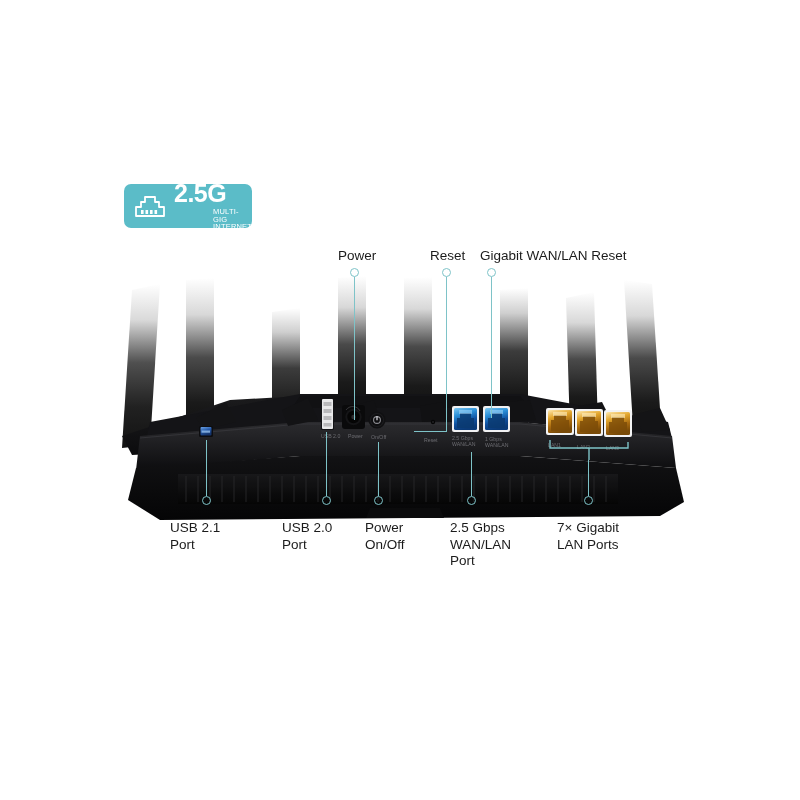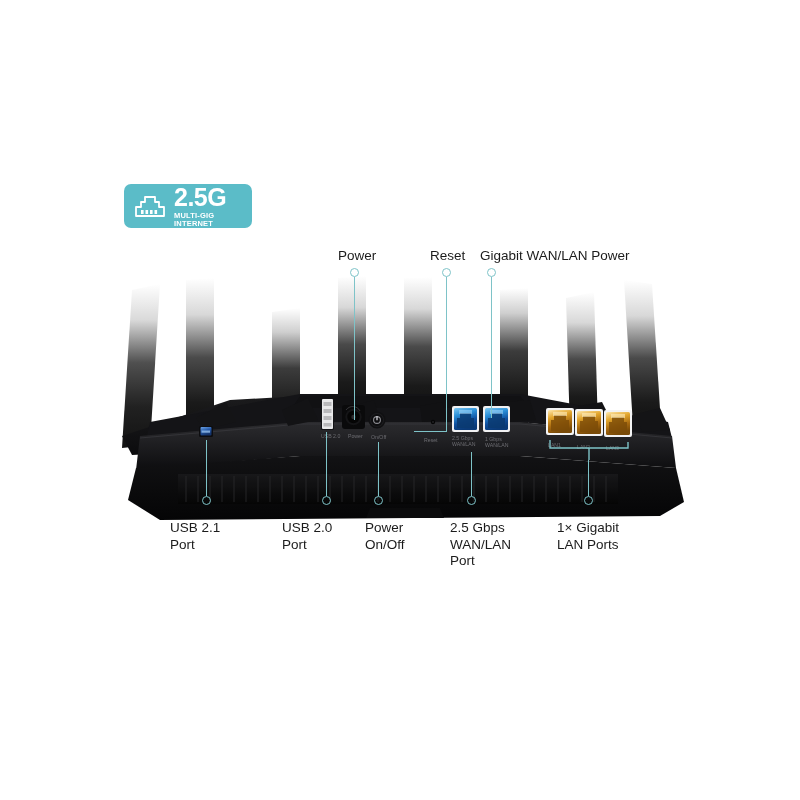--- a/index.html
+++ b/index.html
@@ -19,22 +19,23 @@
     display:flex;align-items:center;gap:7px;
     padding-left:9px;box-sizing:border-box;
   }
   .badge-icon{width:34px;height:26px;flex:0 0 auto;}
   .badge-text{display:flex;flex-direction:column;justify-content:center;line-height:1;}
   .badge-main{
     color:#ffffff;font-size:25px;font-weight:bold;letter-spacing:-0.5px;
     line-height:25px;
   }
   .badge-sub{
-    color:#ffffff;font-size:7.5px;font-weight:bold;letter-spacing:0.2px;
+    color:#ffffff;font-size:7.5px;font-weight:normal;letter-spacing:0.2px;
     margin-top:2px;
+    margin-left:39px;
   }
 
   
   .lbl{
     position:absolute;color:#1b1b1b;font-size:13.5px;line-height:16.5px;
     white-space:pre-line;
   }
   .lbl-top{}
   .lbl-bot{}
 
@@ -298,21 +299,21 @@
 
   <div class="lbl lbl-top" style="left:338px;top:248px;">Power</div>
   <div class="dot" style="left:350px;top:268px;"></div>
   <div class="leader" style="left:354px;top:277px;height:143px;"></div>
 
   <div class="lbl lbl-top" style="left:430px;top:248px;">Reset</div>
   <div class="dot" style="left:442px;top:268px;"></div>
   <div class="leader" style="left:446px;top:277px;height:155px;"></div>
   <div class="leader" style="left:414px;top:431px;height:1.4px;width:33px;"></div>
 
-  <div class="lbl lbl-top" style="left:480px;top:248px;">Gigabit WAN/LAN Power</div>
+  <div class="lbl lbl-top" style="left:480px;top:248px;">Gigabit WAN/LAN Reset</div>
   <div class="dot" style="left:487px;top:268px;"></div>
   <div class="leader" style="left:491px;top:277px;height:141px;"></div>
 
   <div class="leader" style="left:206px;top:440px;height:56px;"></div>
   <div class="dot" style="left:202px;top:496px;"></div>
   <div class="lbl lbl-bot" style="left:170px;top:520px;">USB 2.1
 Port</div>
 
   <div class="leader" style="left:326px;top:432px;height:64px;"></div>
   <div class="dot" style="left:322px;top:496px;"></div>
@@ -329,16 +330,16 @@
   <div class="lbl lbl-bot" style="left:450px;top:520px;">2.5 Gbps
 WAN/LAN
 Port</div>
 
   <svg style="position:absolute;left:540px;top:438px;width:100px;height:24px;" viewBox="0 0 100 24">
     <path d="M10 2 L10 10 L88 10 L88 4" fill="none" stroke="#7ec3c8" stroke-width="1.4"></path>
     <line x1="49" y1="10" x2="49" y2="22" stroke="#7ec3c8" stroke-width="1.4"></line>
   </svg>
   <div class="leader" style="left:588px;top:460px;height:36px;"></div>
   <div class="dot" style="left:584px;top:496px;"></div>
-  <div class="lbl lbl-bot" style="left:557px;top:520px;">1× Gigabit
+  <div class="lbl lbl-bot" style="left:557px;top:520px;">7× Gigabit
 LAN Ports</div>
 
 </div>
 
 </body></html>

